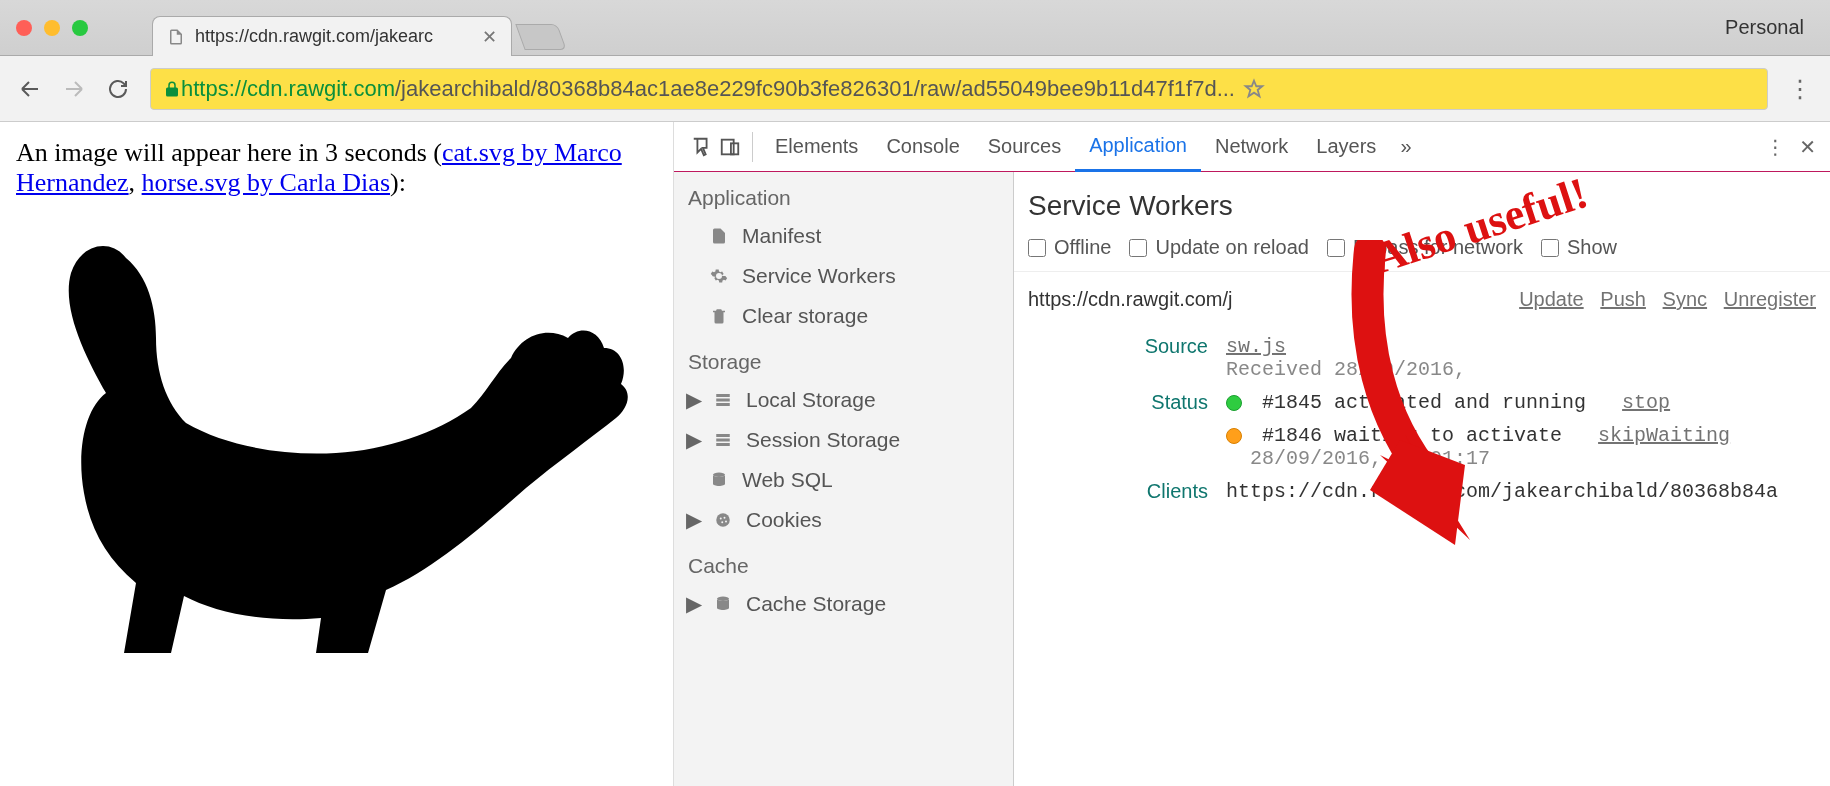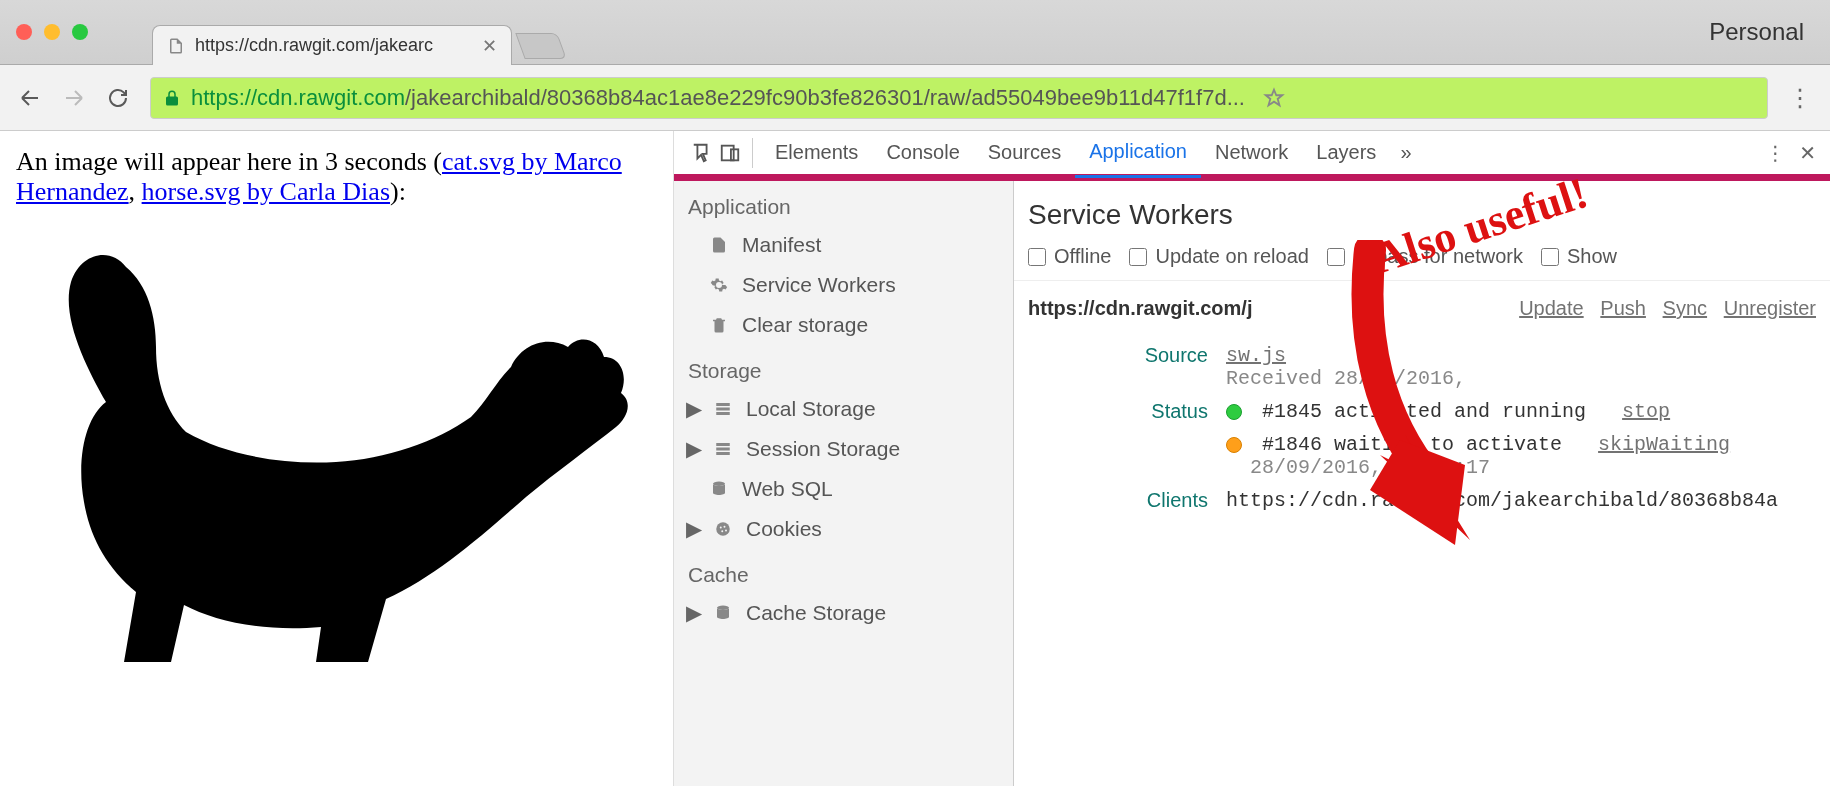--- a/index.html
+++ b/index.html
@@ -6,21 +6,21 @@
     body {
       font-family: -apple-system, BlinkMacSystemFont, "Segoe UI", Helvetica, Arial, sans-serif;
       background: #fff;
       width: 1830px;
       height: 786px;
       overflow: hidden;
       position: relative;
     }
     
     .titlebar {
-      height: 65px;
+      height: 56px;
       background: linear-gradient(#d8d8d8, #cfcfcf);
       border-bottom: 1px solid #aaa;
       display: flex;
       align-items: center;
       position: relative;
       padding-left: 16px;
     }
     .traffic-lights { display: flex; gap: 12px; }
     .tl { width: 16px; height: 16px; border-radius: 50%; }
     .tl.red { background: #ff5f57; }
@@ -56,45 +56,44 @@
       border: 1px solid #aaa;
       border-top-right-radius: 6px;
       border-bottom-right-radius: 6px;
       transform: skewX(20deg);
       margin-left: 8px;
       margin-bottom: 6px;
     }
     .personal {
       margin-left: auto;
       padding-right: 26px;
-      font-size: 24px;
+      font-size: 20px;
       color: #333;
     }
     
     .toolbar {
       height: 66px;
       background: #f2f2f2;
       border-bottom: 1px solid #ccc;
       display: flex;
       align-items: center;
       padding: 0 18px;
       gap: 20px;
     }
     .nav-icon { width: 24px; height: 24px; color: #5a5a5a; cursor: pointer; display: flex; align-items: center; justify-content: center; }
     .nav-icon.disabled { color: #bbb; }
     .addressbar {
       flex: 1;
       height: 42px;
-      background: #bef264;
+      background: #fde047;
       border: 1px solid #ccc;
       border-radius: 4px;
       display: flex;
       align-items: center;
       padding: 0 12px;
-      gap: 10px;
       font-size: 22px;
     }
     .lock { color: #0a8f3c; }
     .url-secure { color: #0a8f3c; }
     .url-rest { color: #555; white-space: nowrap; overflow: hidden; text-overflow: ellipsis; }
     .star { color: #888; margin-left: 8px; }
     .kebab { color: #666; font-size: 24px; }
     
     .content {
       display: flex;
@@ -115,21 +114,21 @@
     .devtools {
       flex: 1;
       display: flex;
       flex-direction: column;
       background: #fff;
       font-size: 20px;
       color: #333;
     }
     .dt-tabs {
       height: 50px;
-      border-bottom: 7px solid #be185d;
+      border-bottom: 1px solid #be185d;
       display: flex;
       align-items: center;
       padding: 0 14px;
     }
     .dt-iconbtn { width: 28px; height: 28px; display: flex; align-items: center; justify-content: center; color: #555; cursor: pointer; }
     .dt-sep { width: 1px; height: 30px; background: #ccc; margin: 0 8px; }
     .dt-tab { padding: 12px 14px; color: #555; cursor: pointer; }
     .dt-tab.active { color: #1a73e8; border-bottom: 3px solid #1a73e8; margin-bottom: -1px; }
     .dt-more { padding: 0 10px; color: #555; cursor: pointer; }
     .dt-right-controls { margin-left: auto; display: flex; align-items: center; gap: 14px; color: #666; }
@@ -154,21 +153,21 @@
     .sb-item .tree-arrow { width: 14px; margin-left: -22px; color: #666; }
     .sb-item .sb-icon { width: 22px; height: 22px; display: flex; align-items: center; justify-content: center; }
     
     .dt-main { flex: 1; display: flex; flex-direction: column; overflow: hidden; }
     .dt-main-header { padding: 18px 14px 12px 14px; border-bottom: 1px solid #eee; }
     .dt-main-title { font-size: 28px; color: #333; margin-bottom: 14px; }
     .dt-checks { display: flex; gap: 18px; align-items: center; font-size: 20px; color: #555; flex-wrap: nowrap; }
     .dt-check { display: flex; align-items: center; gap: 8px; }
     .dt-check input { width: 18px; height: 18px; }
     .sw-body { padding: 16px 14px; font-size: 20px; overflow: auto; }
-    .sw-origin { font-weight: 700; margin-bottom: 14px; }
+    .sw-origin { font-weight: 400; margin-bottom: 14px; }
     .sw-links a, .dt-link { color: #737373; text-decoration: underline; cursor: pointer; }
     .sw-row { display: flex; align-items: flex-start; gap: 18px; margin: 10px 0; }
     .sw-label { width: 180px; text-align: right; color: #0f766e; }
     .sw-val { flex: 1; color: #333; font-family: Liberation Mono, monospace; }
     .sw-val .muted { color: #888; }
     .status-dot { width: 16px; height: 16px; border-radius: 50%; display: inline-block; margin-right: 8px; vertical-align: middle; border: 1px solid; }
     .status-dot.green { background: #2ecc40; border-color: #1a9f30; }
     .status-dot.orange { background: #ff9f1a; border-color: #d98000; }
     
     .annotation {

